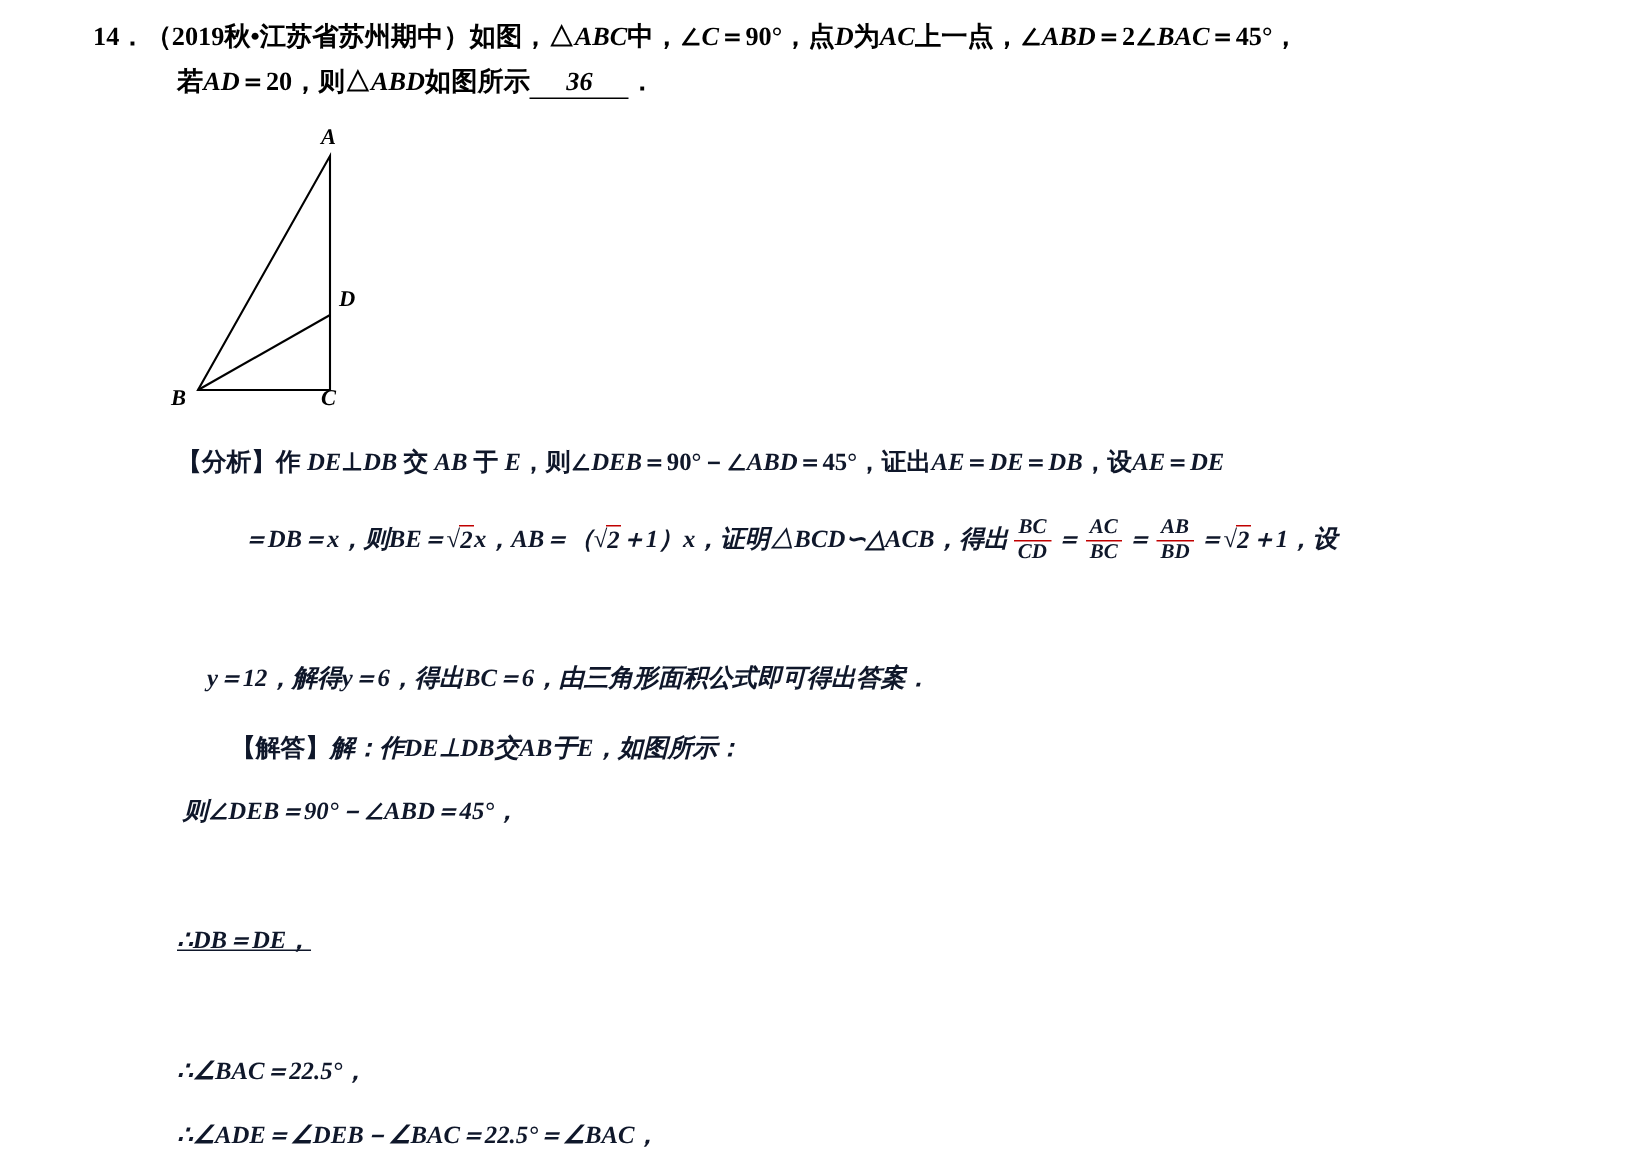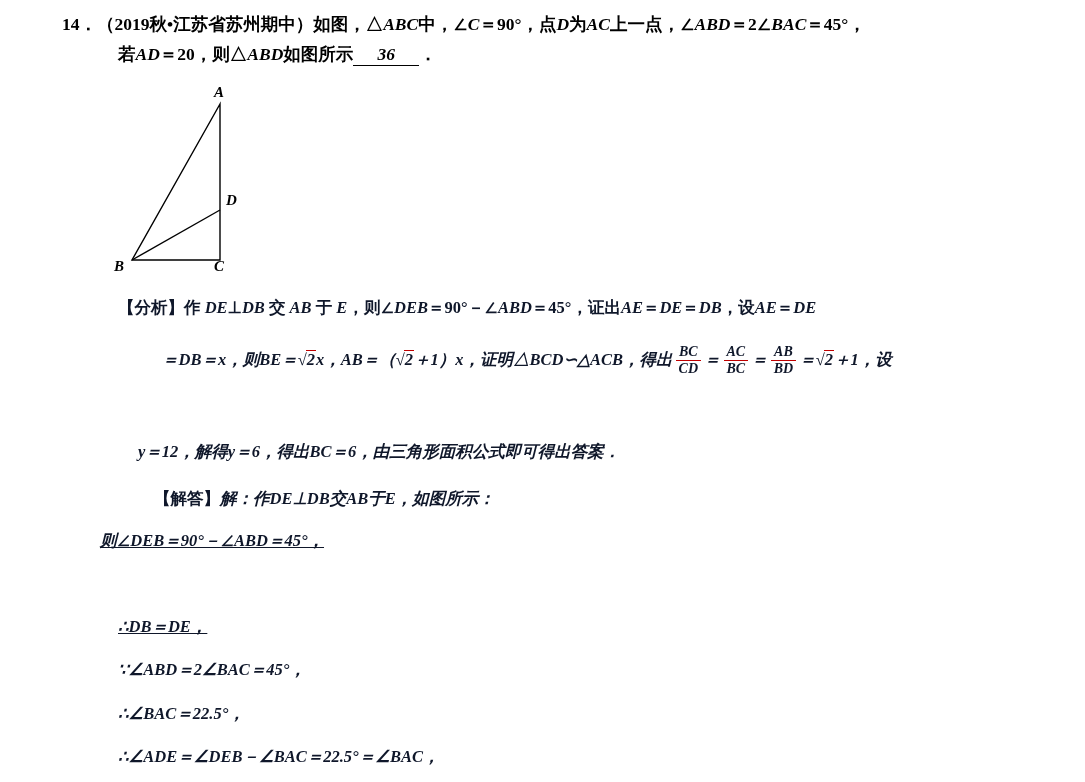--- a/index.html
+++ b/index.html
@@ -136,19 +136,18 @@
   <div class="sol" style="left:118px; top:345px;margin-left:44px;">
     <span>＝DB＝x，则BE＝</span><span class="radsign">√</span><span class="sqrt">2</span><span>x，AB＝（</span><span class="radsign">√</span><span class="sqrt">2</span><span>＋1）x，证明△BCD∽△ACB，得出</span><span class="frac"><span class="num">BC</span><span class="den">CD</span></span><span>＝</span><span class="frac"><span class="num">AC</span><span class="den">BC</span></span><span>＝</span><span class="frac"><span class="num">AB</span><span class="den">BD</span></span><span>＝</span><span class="radsign">√</span><span class="sqrt">2</span><span>＋1，设</span>
   </div>
 
 
   <div class="sol" style="left:118px; top:441px;margin-left:20px;">y＝12，解得y＝6，得出BC＝6，由三角形面积公式即可得出答案．</div>
 
   <div class="sol" style="left:118px; top:488px;margin-left:36px;">
     <span class="tag">【解答】</span><span>解：作DE⊥DB交AB于E，如图所示：</span>
   </div>
-  <div class="sol" style="left:100px; top:530px;text-decoration:underline;">则∠DEB＝90°－∠ABD＝45°，</div>
+  <div class="sol" style="left:122px; top:530px;">则∠DEB＝90°－∠ABD＝45°，</div>
   <div class="sol" style="left:118px; top:616px;text-decoration:underline;">∴DB＝DE，</div>
-  <div class="sol" style="left:118px; top:659px;">∵∠ABD＝2∠BAC＝45°，</div>
   <div class="sol" style="left:118px; top:703px;">∴∠BAC＝22.5°，</div>
   <div class="sol" style="left:118px; top:746px;text-align:center;">∴∠ADE＝∠DEB－∠BAC＝22.5°＝∠BAC，</div>
 
 </div>
 
 </body></html>

